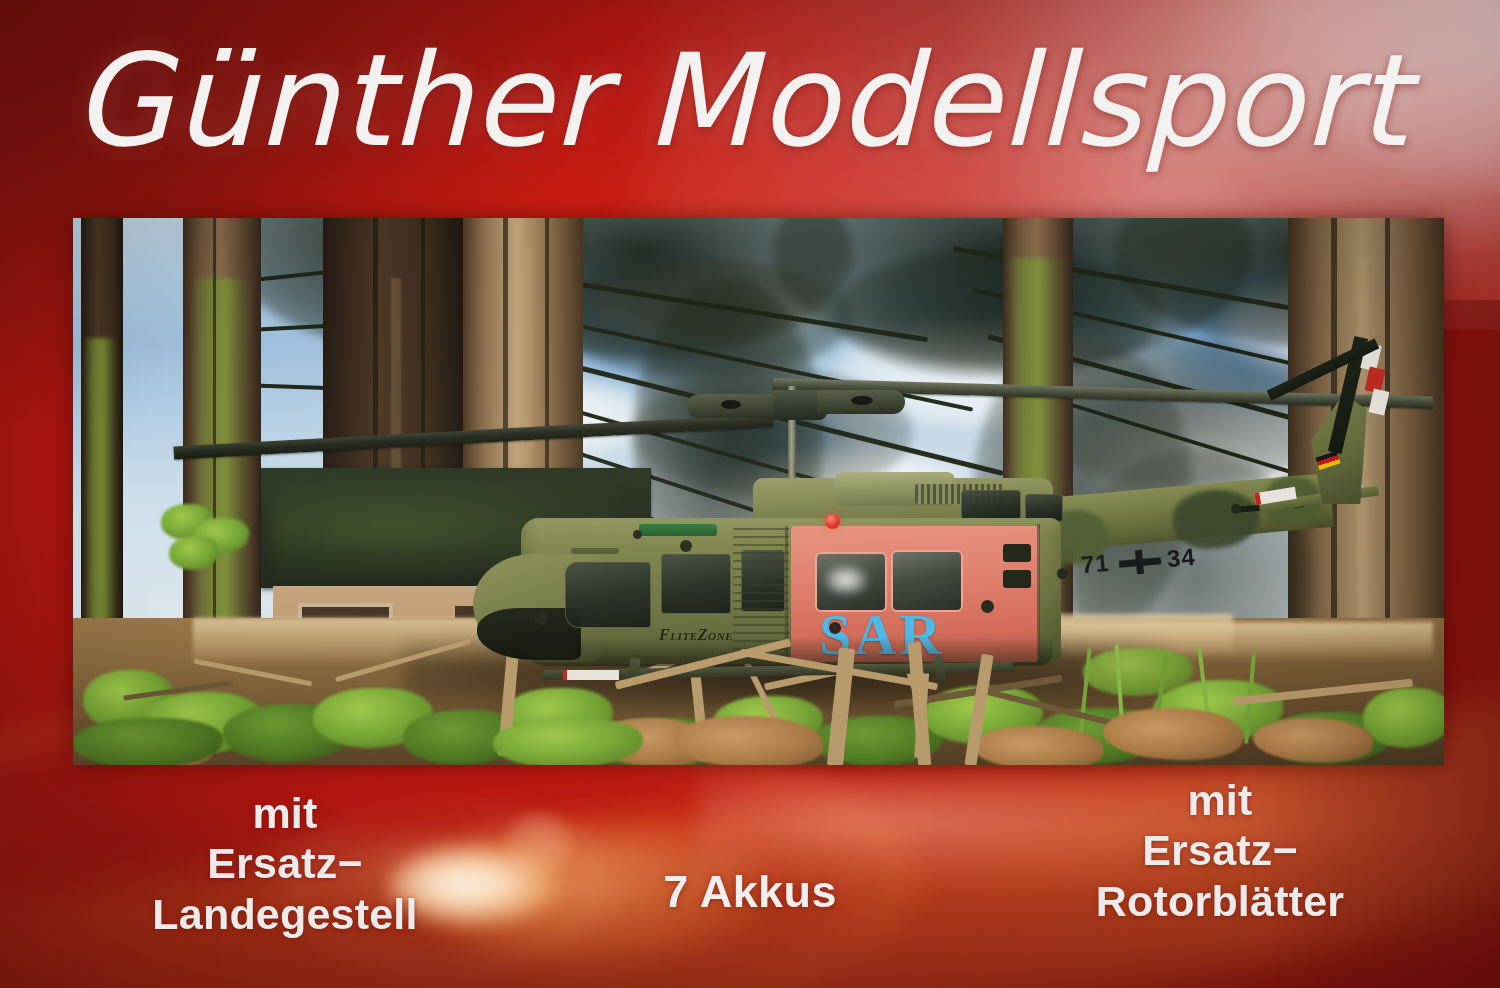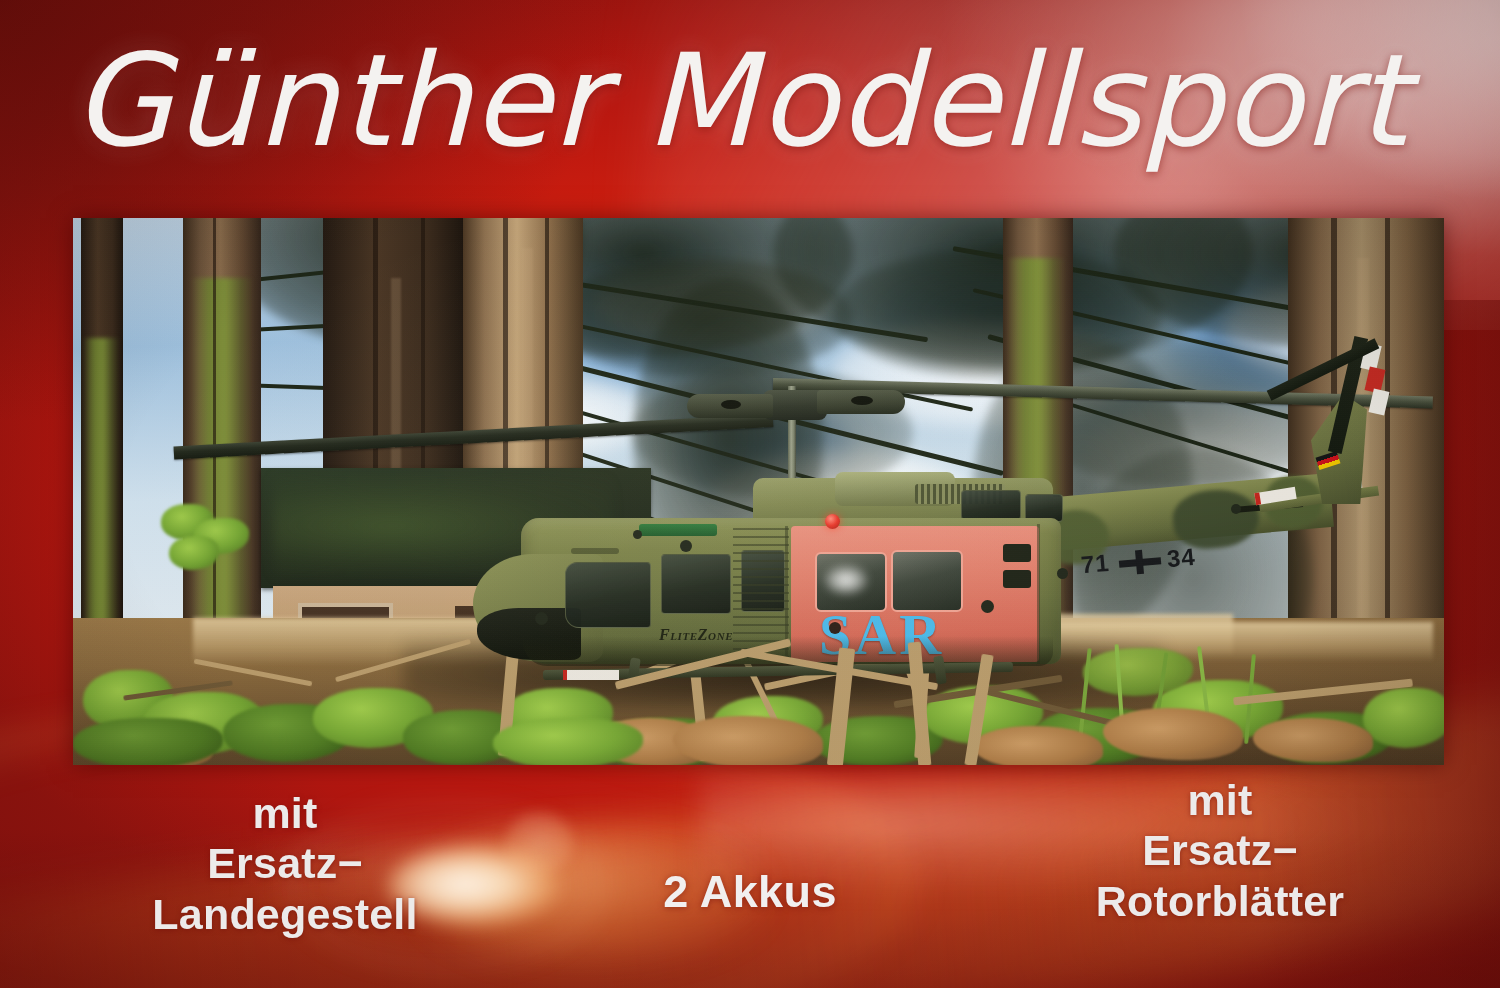--- a/index.html
+++ b/index.html
@@ -744,18 +744,18 @@
     <div class="leaf-clump" style="left:420px;top:500px;width:150px;height:50px;"></div>
     <div class="leaf-clump dark" style="left:0px;top:500px;width:150px;height:50px;"></div>
 
     <div class="photo-tone"></div>
     <div class="photo-grain"></div>
   </div>
 
   <div class="caption caption-left">mit
 Ersatz−
 Landegestell</div>
-  <div class="caption-center">2 Akkus</div>
+  <div class="caption-center">7 Akkus</div>
   <div class="caption caption-right">mit
 Ersatz−
 Rotorblätter</div>
 
 </div>
 
 </body></html>

